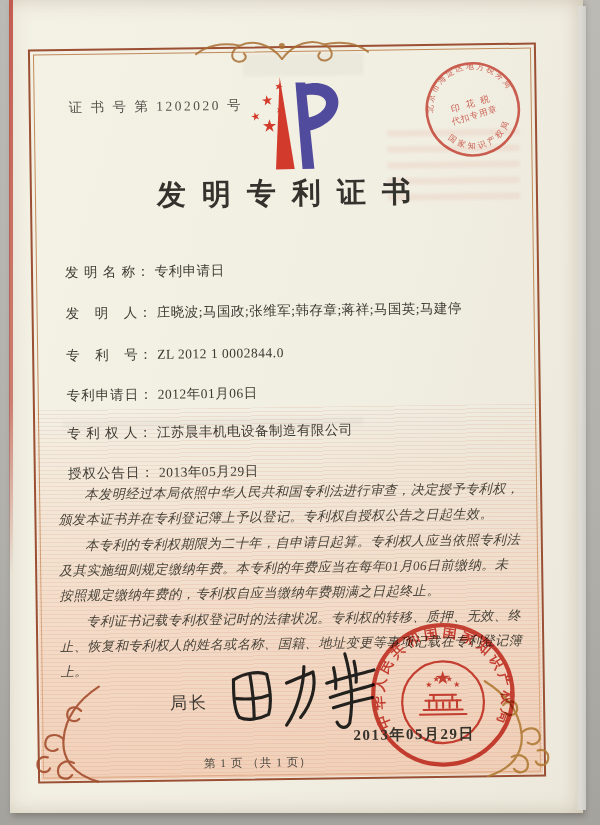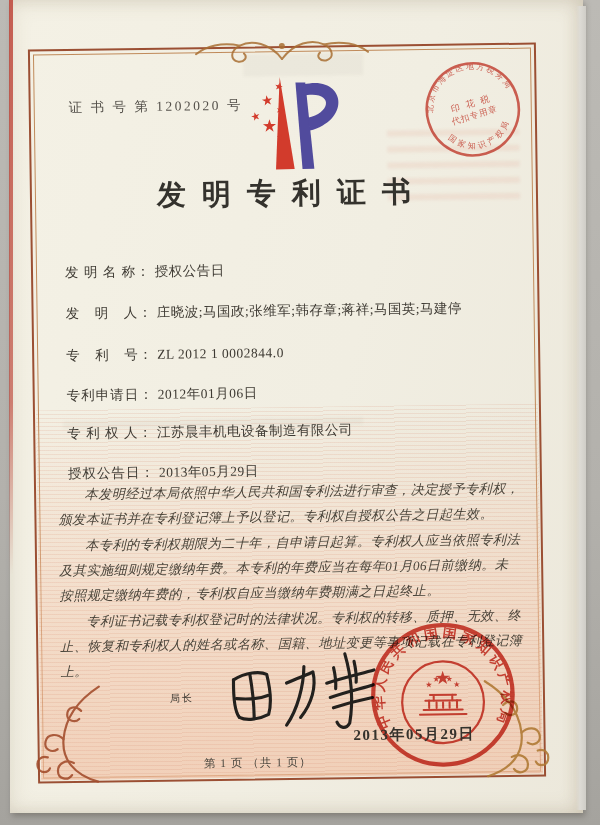--- a/index.html
+++ b/index.html
@@ -48,21 +48,21 @@
   }
   .field{position:absolute;left:34px;right:16px;font-size:13.5px;color:#3e3a33;z-index:2;white-space:nowrap;}
   .field .lab{letter-spacing:1px;}
   .field .val{margin-left:4px;letter-spacing:.5px;}
   .f0{top:215px}.f1{top:256px}.f2{top:298px}.f3{top:338px}.f4{top:376px}.f5{top:416px}
   .bodytext{
     position:absolute;left:24px;width:462px;top:433px;z-index:2;
     font-size:13.2px;line-height:1.92;color:#4a443a;font-style:italic;letter-spacing:.4px;
   }
   .bodytext p{margin:0;text-indent:2em;}
-  .signer{position:absolute;left:133px;top:644px;font-size:10px;color:#3e3a33;z-index:2;letter-spacing:2px;}
+  .signer{position:absolute;left:133px;top:644px;font-size:17px;color:#3e3a33;z-index:2;letter-spacing:2px;}
   .signature{position:absolute;left:186px;top:600px;width:168px;height:102px;z-index:2;}
   .seal{position:absolute;left:327px;top:572px;width:158px;height:158px;z-index:3;mix-blend-mode:multiply;opacity:.92;}
   .issue-date{position:absolute;left:316px;top:681px;z-index:4;font-size:15px;font-weight:700;color:#35322c;letter-spacing:1.5px;}
   .page-info{position:absolute;left:100px;top:709px;width:240px;text-align:center;font-size:11.5px;color:#4a463e;z-index:2;letter-spacing:1px;}
   .orn{position:absolute;z-index:1;}
   .orn-top{left:154px;top:-9px;width:200px;height:30px;}
   .orn-bl{left:-10px;top:634px;width:78px;height:106px;}
   .orn-br{left:442px;top:634px;width:78px;height:106px;}
 </style>
 </head>
@@ -140,21 +140,21 @@
     <text fill="#c0392b" font-size="8" style="letter-spacing:3px">
       <textPath href="#taxBottom" startOffset="50%" text-anchor="middle">国家知识产权局</textPath>
     </text>
     <text y="-3" text-anchor="middle" fill="#c0392b" font-size="9" style="letter-spacing:2px">印 花 税</text>
     <text y="9" text-anchor="middle" fill="#c0392b" font-size="8.5" style="letter-spacing:1px">代扣专用章</text>
   </svg>
 
   <div class="title">发明专利证书</div>
 
   <div class="field f0">
-    <span class="lab">发 明 名 称：</span><span class="val">授权公告日</span>
+    <span class="lab">发 明 名 称：</span><span class="val">专利申请日</span>
   </div>
   <div class="field f1">
     <span class="lab">发　明　人：</span><span class="val">庄晓波;马国政;张维军;韩存章;蒋祥;马国英;马建停</span>
   </div>
   <div class="field f2">
     <span class="lab">专　利　号：</span><span class="val">ZL 2012 1 0002844.0</span>
   </div>
   <div class="field f3">
     <span class="lab">专利申请日：</span><span class="val">2012年01月06日</span>
   </div>

